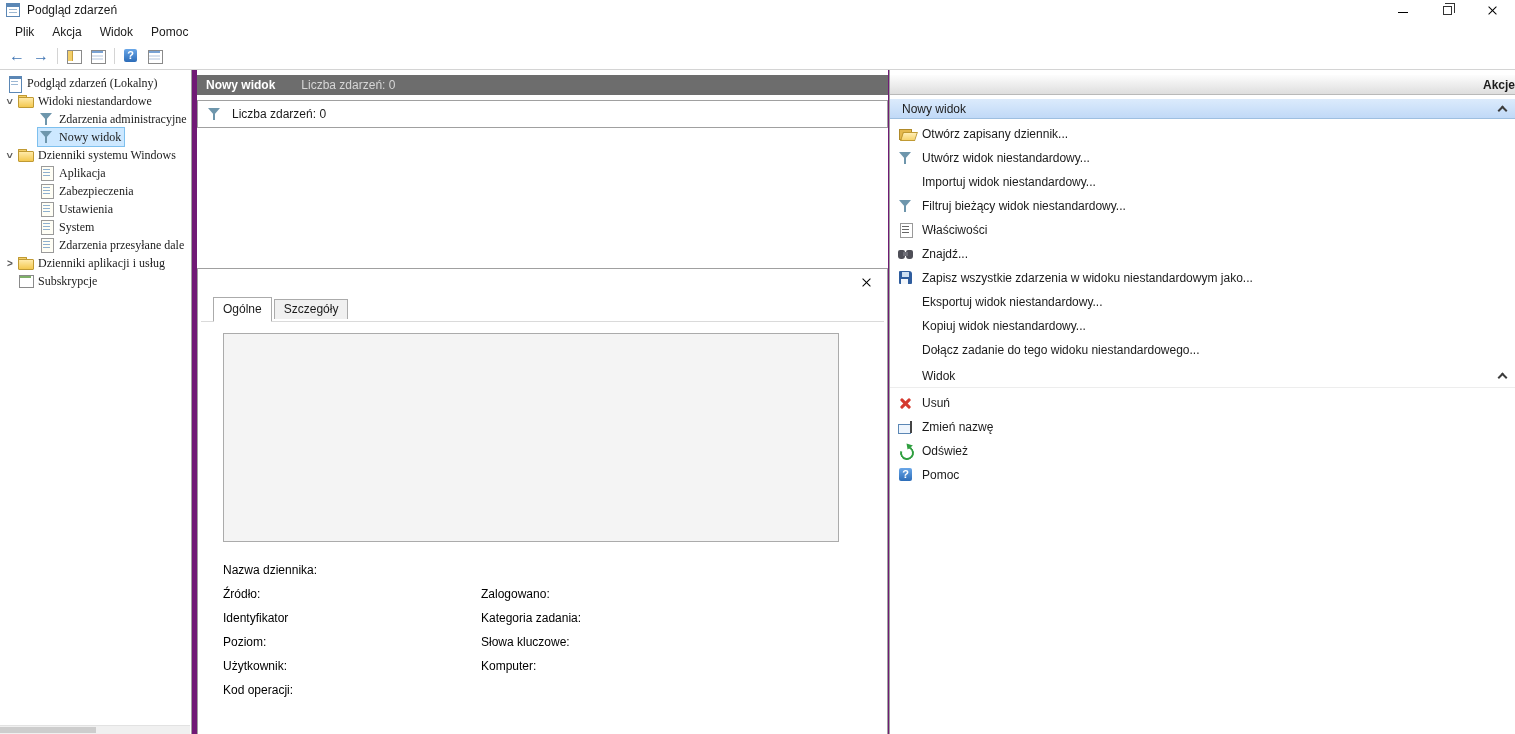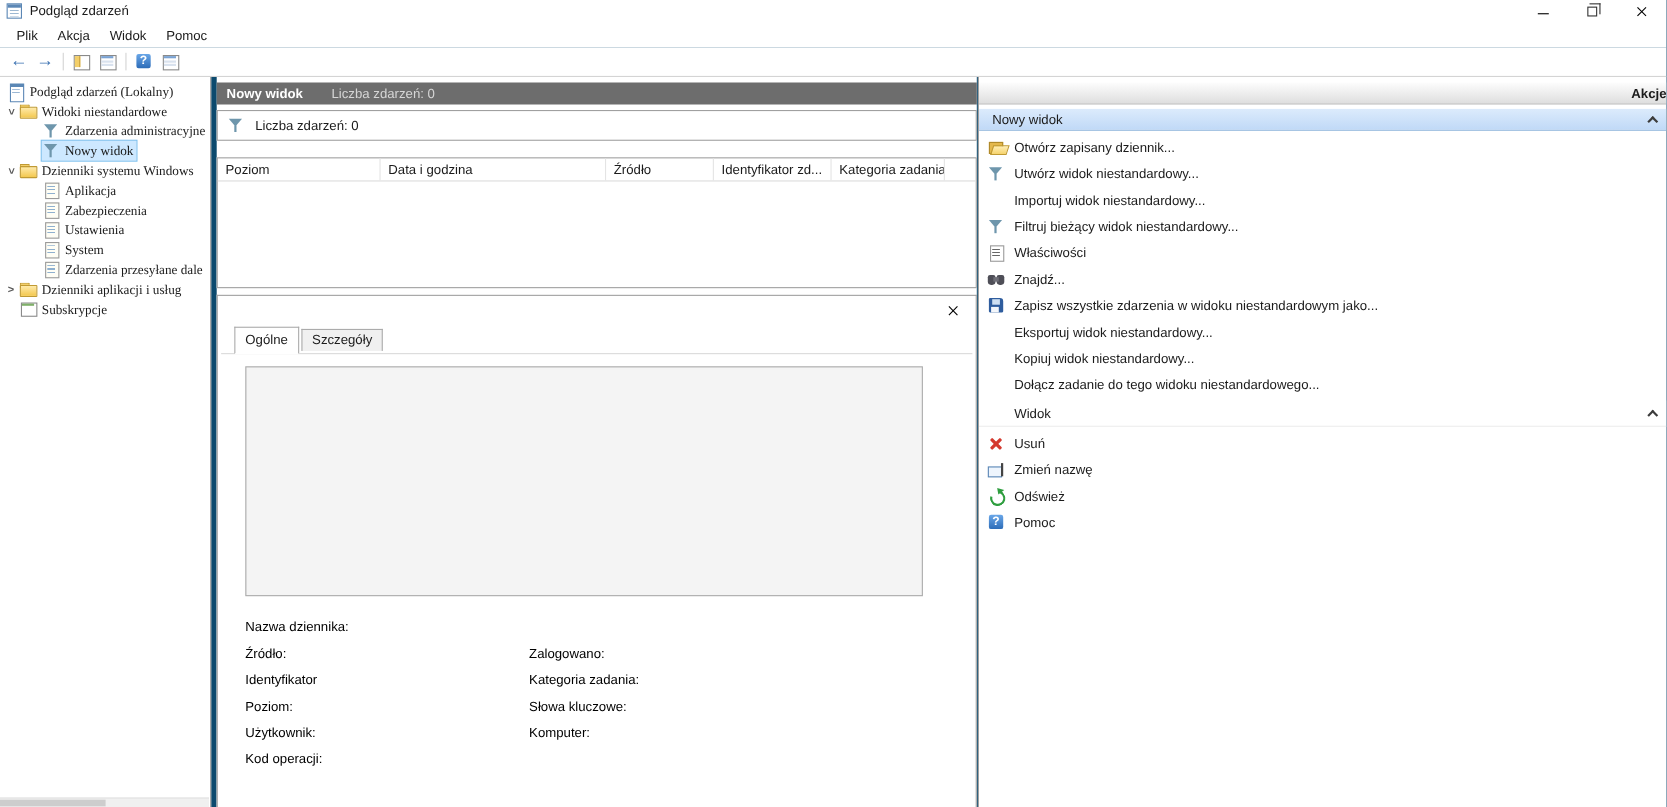--- a/index.html
+++ b/index.html
@@ -1,21 +1,21 @@
 <!DOCTYPE html>
 <html><head>
 <meta charset="utf-8">
 <style>
   * { margin:0; padding:0; box-sizing:border-box; }
   html,body { width:1515px; height:734px; }
   body {
     font-family:"Liberation Sans","DejaVu Sans",sans-serif;
     font-size:12px; color:#1b1b1b; background:#fff; overflow:hidden; position:relative;
   }
-  .window { position:absolute; inset:0; background:#0c4a6e; }
+  .window { position:absolute; inset:0; background:#701a75; }
 
   
   .titlebar { position:absolute; top:0; left:0; right:0; height:20px; display:flex; align-items:center; background:#fff; }
   .app-icon { width:14px; height:14px; margin-left:6px; position:relative; border:1px solid #5b87b5; background:#fff; }
   .app-icon::before { content:""; position:absolute; left:0; right:0; top:0; height:3px; background:#5b87b5; }
   .app-icon::after { content:""; position:absolute; left:2px; right:2px; top:5px; height:6px;
     background:repeating-linear-gradient(to bottom,#9db8d2 0 1px,transparent 1px 3px); }
   .title-text { margin-left:7px; }
   .win-controls { margin-left:auto; display:flex; height:100%; }
   .win-btn { width:45px; height:20px; display:flex; align-items:center; justify-content:center; }
@@ -289,30 +289,20 @@
 
   <div class="center-panel">
     <div class="center-header">
       <span class="ch-title">Nowy widok</span>
       <span class="ch-count">Liczba zdarzeń: 0</span>
     </div>
     <div class="filter-box">
       <span class="icon icon-funnel"></span>
       <span class="count-label">Liczba zdarzeń: 0</span>
     </div>
-    <div class="event-table">
-      <div class="evt-header">
-
-      <div class="evt-col">Poziom</div>
-          <div class="evt-col">Data i godzina</div>
-          <div class="evt-col">Źródło</div>
-          <div class="evt-col">Identyfikator zd...</div>
-          <div class="evt-col">Kategoria zadania</div>
-        </div>
-    </div>
     <div class="preview-pane">
       <div class="preview-close">
         <span class="glyph-close"></span>
       </div>
       <div class="tab-strip">
 
       <div class="tab active">Ogólne</div>
           <div class="tab inactive">Szczegóły</div>
         </div>
       <div class="general-box"></div>

